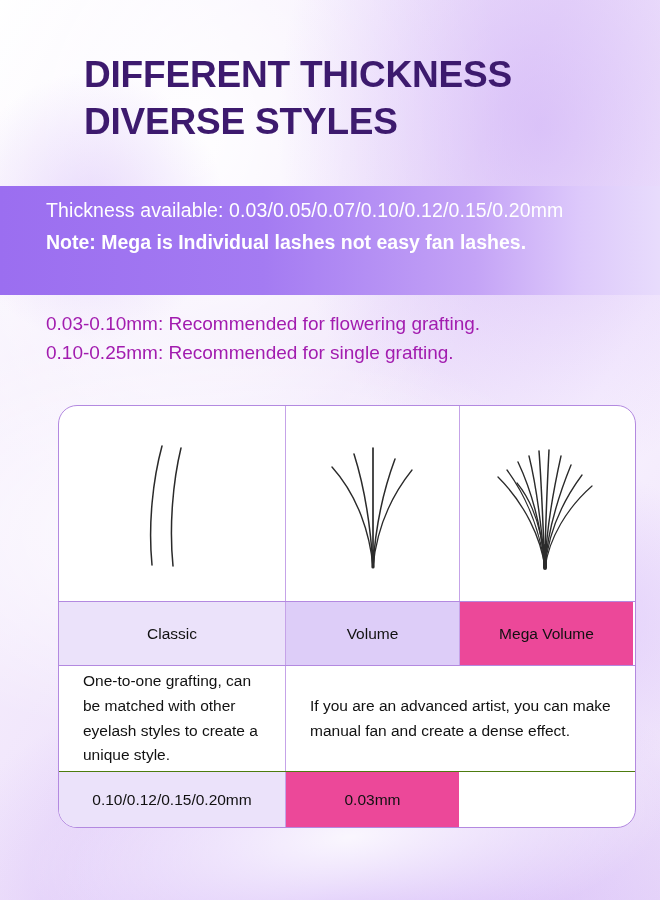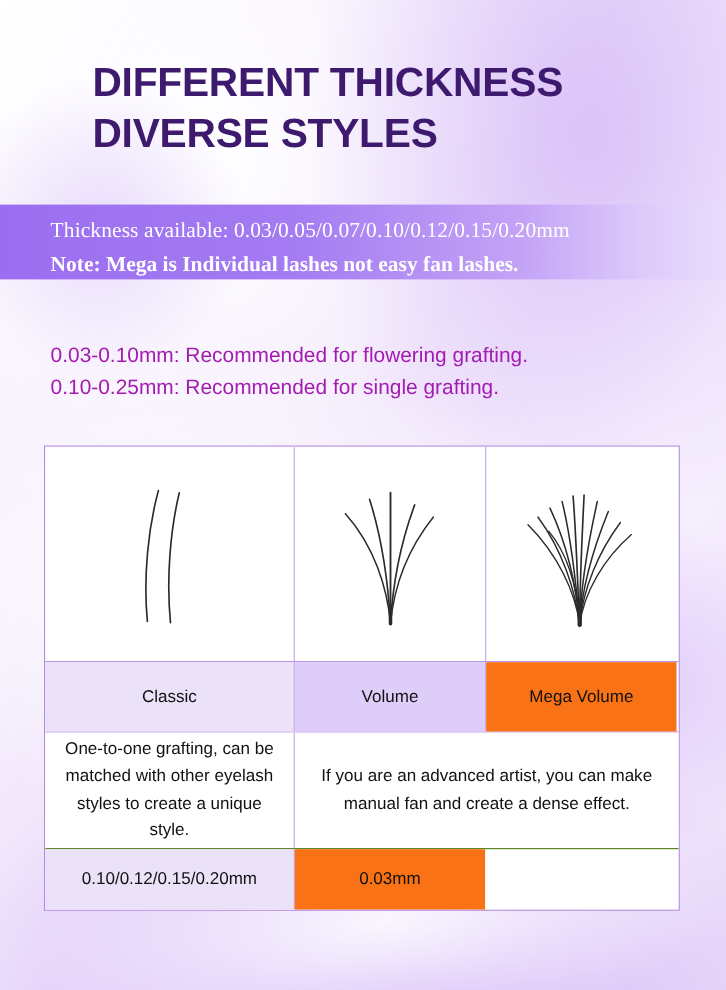--- a/index.html
+++ b/index.html
@@ -31,52 +31,52 @@
 
   .title{
     position:absolute;left:46px;top:52px;width:580px;
     color:#3d1a6e;font-weight:bold;font-size:37px;line-height:1.27;
     letter-spacing:-0.2px;
     margin-left:38px;
   }
   .title .ln{display:block;white-space:nowrap;}
 
   .banner{
-    position:absolute;left:0;top:186px;width:660px;height:68px;
+    position:absolute;left:0;top:186px;width:660px;height:109px;
     background:linear-gradient(90deg,#9b6ef0 0%,#a47bf2 40%,#c4a3f6 72%,#ddc9fb 88%,#e8dcfc 100%);
-    box-sizing:border-box;padding:13px 0 0 46px;font-family:Liberation Serif, serif;
+    box-sizing:border-box;padding:13px 0 0 46px;
   }
   .banner .b1{color:#ffffff;font-size:19.5px;letter-spacing:.1px;white-space:nowrap;}
   .banner .b2{color:#ffffff;font-size:19.5px;font-weight:bold;margin-top:9px;white-space:nowrap;}
 
   .recs{position:absolute;left:46px;top:309px;color:#a21caf;font-size:19px;line-height:1.55;}
   .recs div{white-space:nowrap;}
 
   .table{
-    position:absolute;left:40px;top:405px;width:576px;
-    border:1px solid #b389e0;border-radius:0;overflow:hidden;
+    position:absolute;left:58px;top:405px;width:576px;
+    border:1px solid #b389e0;border-radius:19px;overflow:hidden;
     background:#ffffff;
   }
   .row{display:flex;}
   .cell{box-sizing:border-box;display:flex;align-items:center;justify-content:center;}
 
   .row-art{height:195px;}
   .art-c{border-right:1px solid #c5a3e8;}
   .c-classic{width:227px;}
   .c-volume{width:174px;}
   .c-mega{width:173px;}
 
   .row-head{height:63px;border-top:1px solid #b389e0;border-bottom:1px solid #b389e0;}
   .row-head .cell{font-size:15.5px;color:#111;}
   .hd1{background:#ebe2fa;}
   .hd2{background:#ddcdf8;}
-  .hd3{background:#f97316;}
+  .hd3{background:#ec4899;}
 
   .row-desc{height:105px;background:#ffffff;}
-  .row-desc .cell{font-size:15.5px;color:#111;line-height:1.6;text-align:center;padding:0 12px;}
+  .row-desc .cell{font-size:15.5px;color:#111;line-height:1.6;text-align:left;padding:0 24px;}
   .desc-span{width:349px;}
 
   .row-spec{height:55px;border-top:1px solid #4d7c0f;}
   .row-spec .cell{font-size:15.5px;color:#111;}
 
   .sep{border-right:1px solid #c5a3e8;}
   svg{display:block;}
 </style>
 </head>
 <body>

